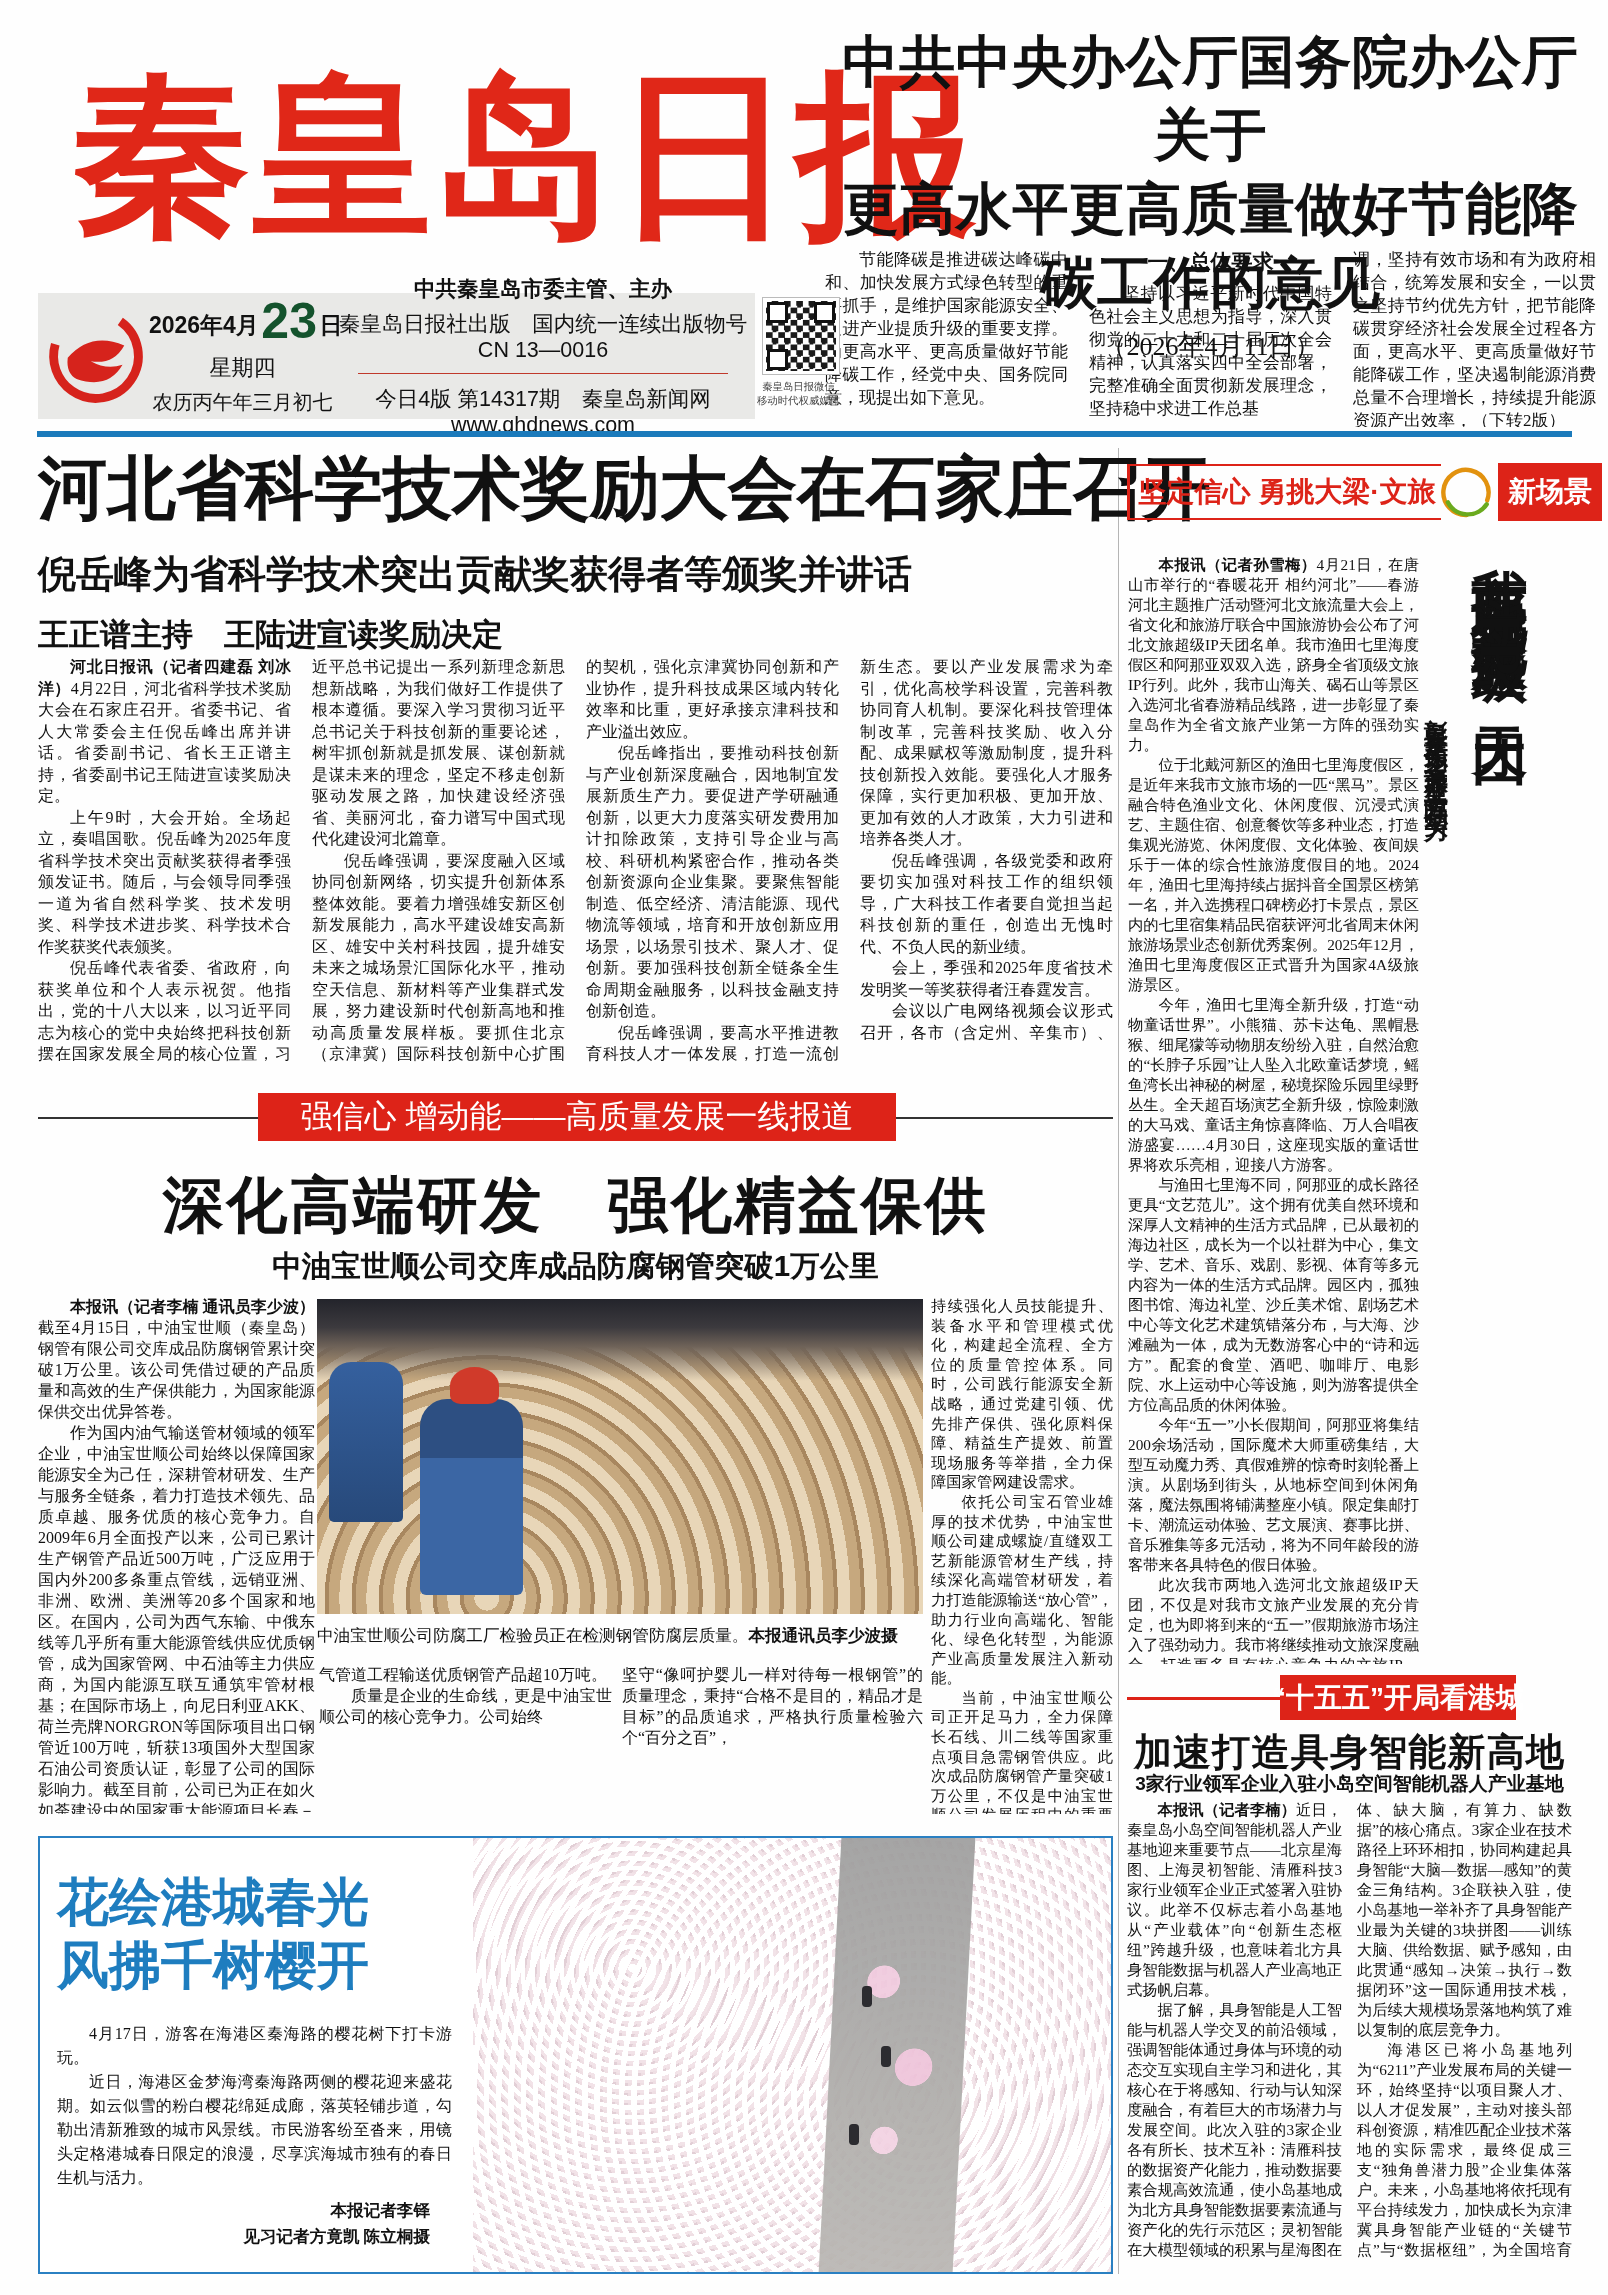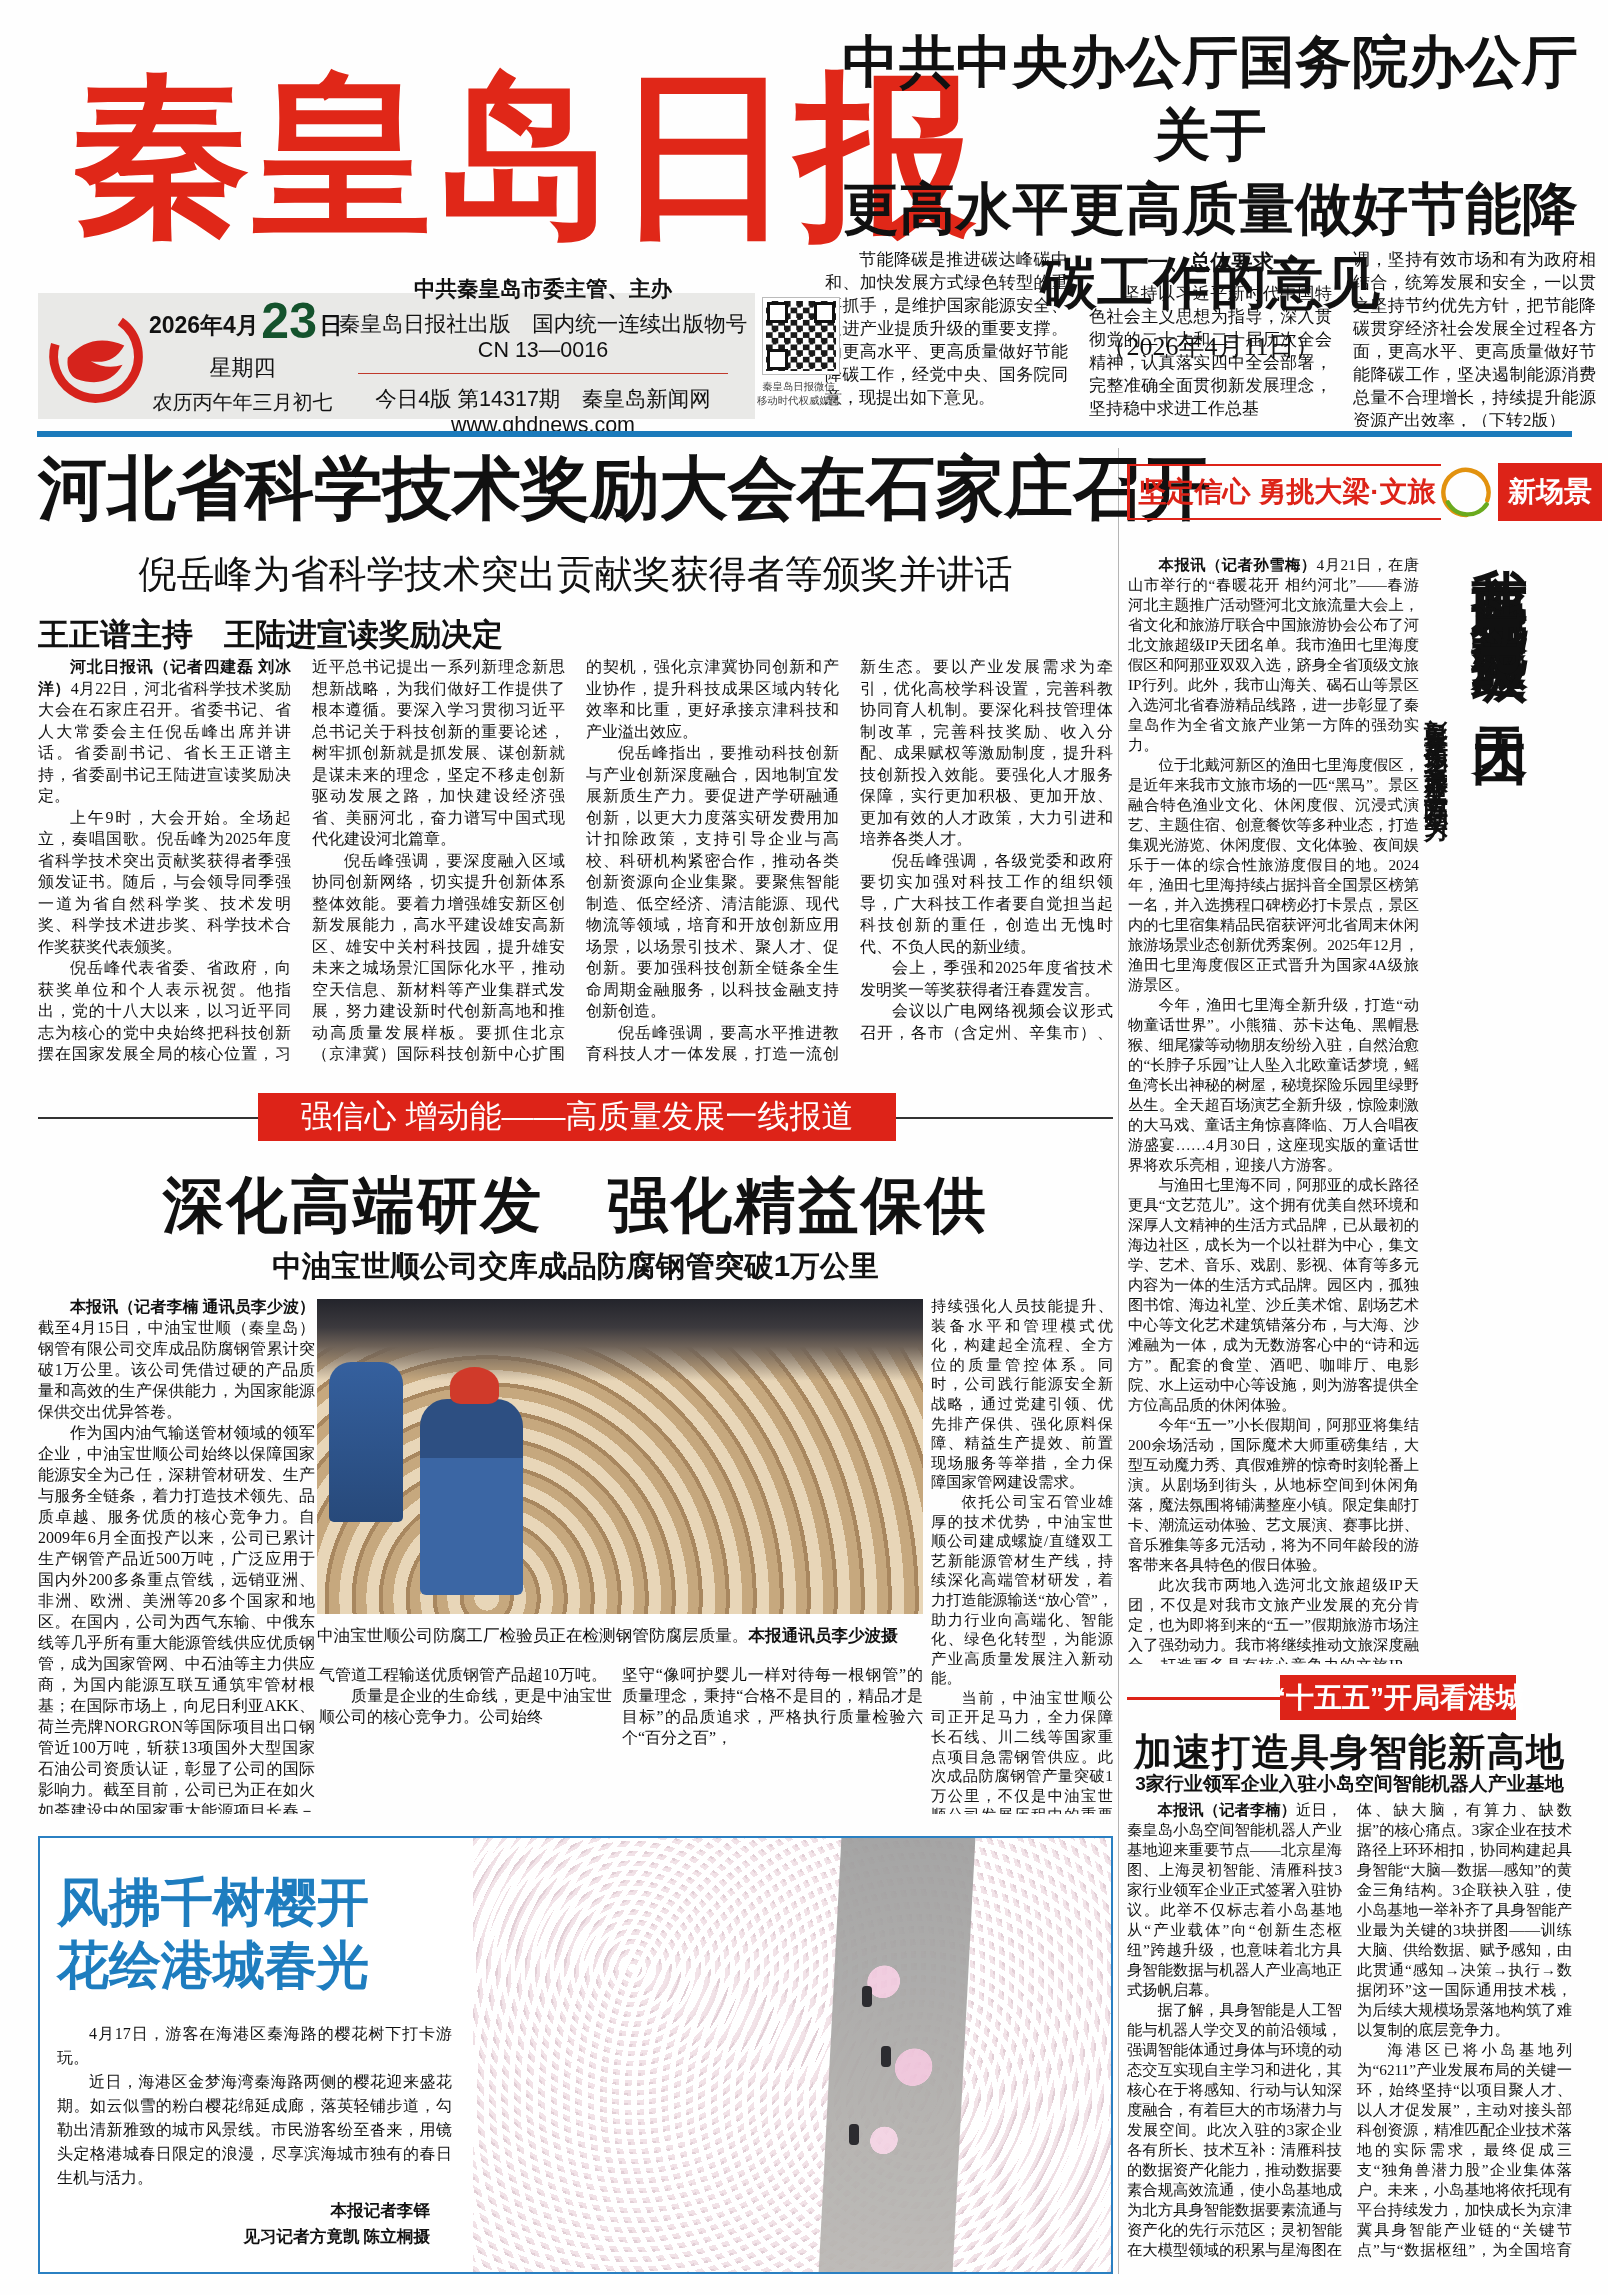--- a/index.html
+++ b/index.html
@@ -40,21 +40,21 @@
   .qr .f1{left:1.2px;top:1.2px;} .qr .f2{right:1.2px;top:1.2px;} .qr .f3{left:1.2px;bottom:1.2px;}
   .qr-caption{position:absolute;left:752px;top:380px;width:93px;text-align:center;
               font-size:10.4px;color:#444;line-height:1.35;}
 
   .blue-rule{position:absolute;left:37px;top:431px;width:1535px;height:5.5px;background:#1b7abb;}
   .v-rule{position:absolute;left:1118px;top:448px;width:1.2px;height:1826px;background:#b5b5b5;}
 
   
   .lead{position:absolute;left:38px;top:449px;width:1075px;}
   .lead-h1{font-size:69px;font-weight:900;text-align:center;line-height:1.16;white-space:nowrap;}
-  .lead-s1{margin-top:19.6px;font-size:38px;font-weight:400;text-align:center;white-space:nowrap;}
+  .lead-s1{margin-top:19.6px;font-size:38px;font-weight:700;white-space:nowrap;}
   .lead-s2{margin-top:14.7px;font-size:31px;font-weight:700;text-align:left;}
   .lead-body{height:415px;column-count:4;column-gap:21px;
              font-size:16px;line-height:21.5px;text-align:justify;overflow:hidden;}
   .lead-body p{text-indent:2em;}
   .opener{font-weight:700;}
 
   
   .wl-banner{position:absolute;left:1127px;top:459px;width:446px;height:66px;display:flex;align-items:center;}
   .wl-slogan{color:#dd2318;font-size:28px;font-weight:900;white-space:nowrap;
              border-top:2.5px solid #dd2318;border-bottom:2.5px solid #dd2318;border-left:3.1px solid #dd2318;
@@ -276,22 +276,22 @@
     </div>
     <div class="br-col">
       <p class="cont">体、缺大脑，有算力、缺数据”的核心痛点。3家企业在技术路径上环环相扣，协同构建起具身智能“大脑—数据—感知”的黄金三角结构。3企联袂入驻，使小岛基地一举补齐了具身智能产业最为关键的3块拼图——训练大脑、供给数据、赋予感知，由此贯通“感知→决策→执行→数据闭环”这一国际通用技术栈，为后续大规模场景落地构筑了难以复制的底层竞争力。</p>
       <p>海港区已将小岛基地列为“6211”产业发展布局的关键一环，始终坚持“以项目聚人才、以人才促发展”，主动对接头部科创资源，精准匹配企业技术落地的实际需求，最终促成三支“独角兽潜力股”企业集体落户。未来，小岛基地将依托现有平台持续发力，加快成长为京津冀具身智能产业链的“关键节点”与“数据枢纽”，为全国培育新质生产力提供可复制、可推广的“秦皇岛样板”。</p>
     </div>
   </div>
 
   <div class="bl-box">
     <div class="bl-text">
       <div class="bl-title">
+        <div>花绘港城春光</div>
         <div>风拂千树樱开</div>
-        <div>花绘港城春光</div>
       </div>
       <div class="bl-paras">
         <p>4月17日，游客在海港区秦海路的樱花树下打卡游玩。</p>
         <p>近日，海港区金梦海湾秦海路两侧的樱花迎来盛花期。如云似雪的粉白樱花绵延成廊，落英轻铺步道，勾勒出清新雅致的城市风景线。市民游客纷至沓来，用镜头定格港城春日限定的浪漫，尽享滨海城市独有的春日生机与活力。</p>
       </div>
       <div class="bl-credit">
         <div>本报记者李铎</div>
         <div>见习记者方竟凯 陈立桐摄</div>
       </div>
     </div>

